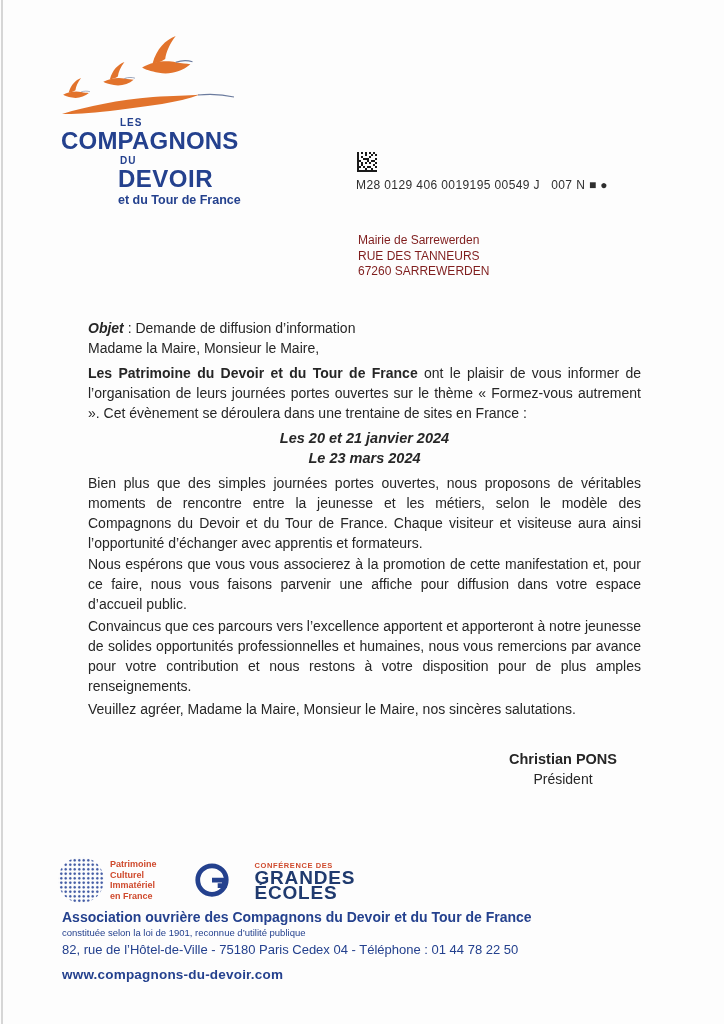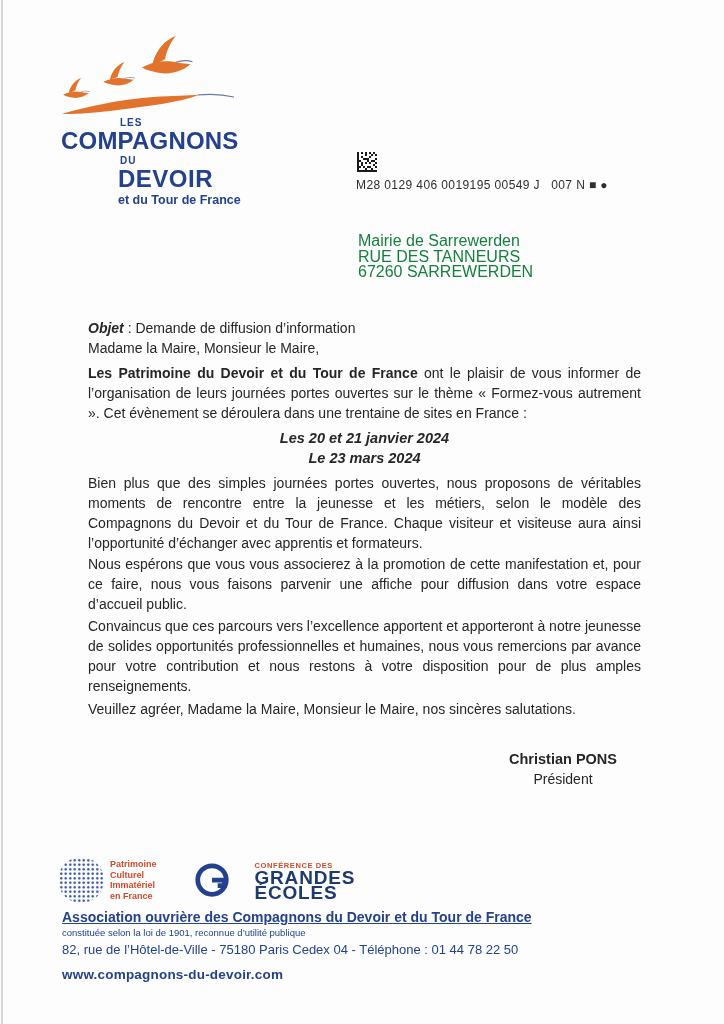--- a/index.html
+++ b/index.html
@@ -13,21 +13,21 @@
   .wordmark{color:#24418e;margin-top:-2px;}
   .wm-les{font-size:10px;font-weight:700;letter-spacing:1px;margin-left:62px;line-height:10px;}
   .wm-compagnons{font-size:24px;font-weight:700;letter-spacing:.2px;margin-left:3px;line-height:26px;}
   .wm-du{font-size:10px;font-weight:700;letter-spacing:1px;margin-left:62px;line-height:10px;margin-top:2px;}
   .wm-devoir{font-size:24px;font-weight:700;letter-spacing:.5px;margin-left:60px;line-height:25px;}
   .wm-tagline{font-size:12.5px;font-weight:700;margin-left:60px;line-height:14px;margin-top:2px;}
 
   
   .datamatrix{position:absolute;left:357px;top:152px;}
   .refline{position:absolute;left:356px;top:178px;font-size:12px;letter-spacing:.4px;color:#2e2e2e;}
-  .address{position:absolute;left:358px;top:233px;font-size:16px;line-height:15.5px;color:#15803d;}
+  .address{position:absolute;left:358px;top:233px;font-size:12px;line-height:15.5px;color:#7f1d1d;}
 
   
   .letter{position:absolute;left:88px;top:318px;width:553px;font-size:14px;line-height:20px;}
   .letter p{margin:0;text-align:justify;}
   .objet{margin-bottom:42px;}
   .objet .lbl{font-weight:700;font-style:italic;}
   .salutation{margin-bottom:5px !important;text-align:left !important;}
   .p1{margin-bottom:5px !important;}
   .dates{text-align:center;font-weight:700;font-style:italic;font-size:14.5px;line-height:20px;margin-bottom:5px;}
   .p2{margin-bottom:1px !important;}
@@ -43,21 +43,21 @@
   .flogos{display:flex;align-items:center;gap:10px;height:48px;}
   .pci{display:flex;align-items:center;gap:6px;}
   .pci-mark{width:46px;height:46px;border-radius:50%;
             background-image:radial-gradient(#3a54a0 1px,rgba(0,0,0,0) 1.4px);
             background-size:4.5px 4.5px;background-position:1px 1px;}
   .pci-text{color:#cf4a2d;font-size:9px;font-weight:700;line-height:10.5px;}
   .cge{display:flex;align-items:center;gap:24px;margin-left:26px;}
   .cge-text .top{color:#cf4a2d;font-size:7.5px;font-weight:700;letter-spacing:.6px;line-height:9px;}
   .cge-text .big{color:#1f3a6e;font-size:19px;font-weight:700;letter-spacing:.8px;line-height:15px;}
   .ftext{color:#24418e;margin-left:4px;}
-  .f-bold{font-weight:700;font-size:14px;line-height:17px;margin-top:5px;text-decoration:underline;}
+  .f-bold{font-weight:700;font-size:14px;line-height:17px;margin-top:5px;}
   .f-legal{font-size:9.5px;line-height:12px;margin-top:1px;}
   .f-addr{font-size:13px;line-height:17px;margin-top:2px;}
   .f-web{font-weight:700;font-size:13.5px;margin-top:9px;letter-spacing:.2px;}
 </style>
 </head>
 <body>
 
 <div class="page">
   <div class="scan-edge"></div>
 

